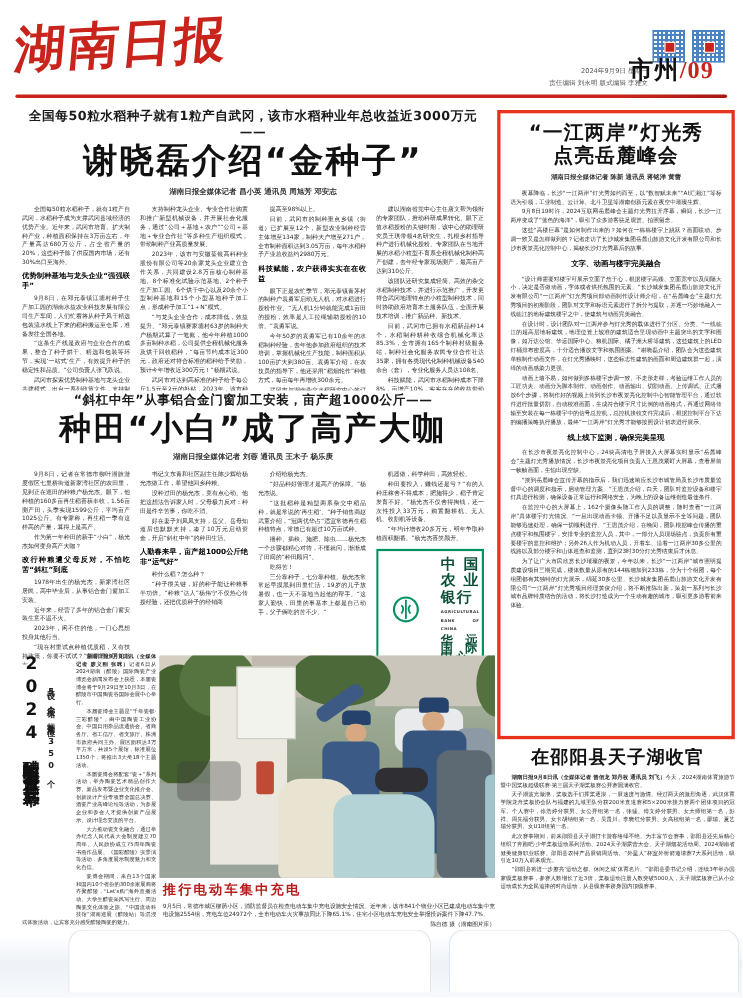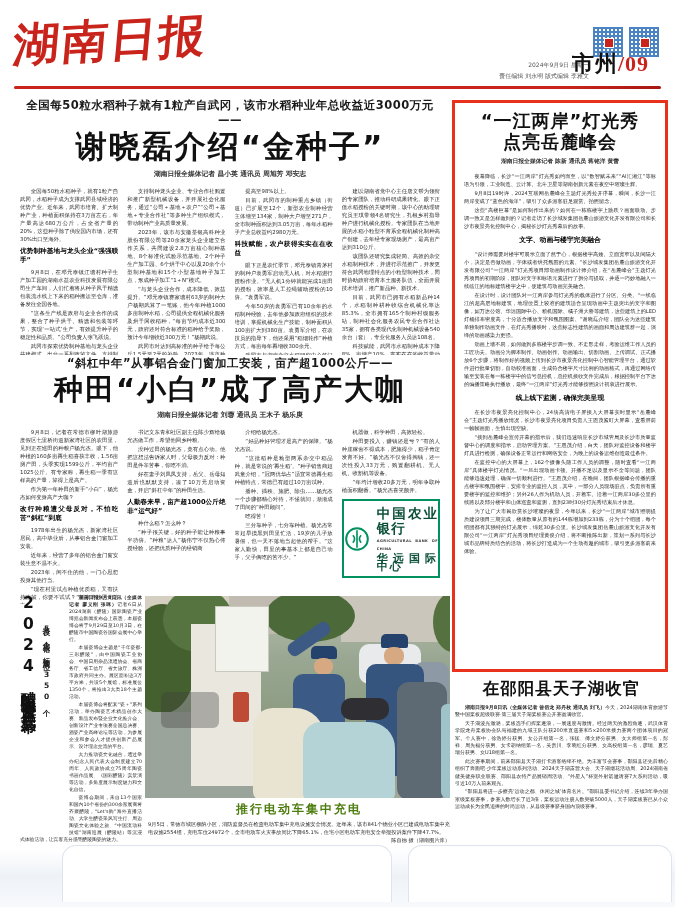--- a/index.html
+++ b/index.html
@@ -32,22 +32,22 @@
   .sub{font-weight:700;font-size:6.6px;line-height:9px;color:#000;margin:4px 0 3px;}
 
   
   .art-rice{position:absolute;left:20px;top:98px;width:420px;}
   .art-rice .bighead{font-size:31px;margin-top:2px;}
   .art-rice .cols{height:168px;}
   .art-farmer{position:absolute;left:20px;top:356px;width:420px;}
   .art-farmer .bighead{font-size:29px;margin-top:2px;}
   .art-farmer .cols{height:176px;}
   .col-stack{display:flex;flex-direction:column;}
-  .bank-ad{margin-top:4px;border:2px solid #00915f;background:#fff;padding:5px 0;
-           display:flex;align-items:center;gap:7px;}
+  .bank-ad{margin-top:4px;border:2px solid #00915f;background:#fff;padding:5px 12px;
+           display:flex;align-items:center;gap:19px;}
   .bank-logo{width:26px;height:26px;flex:none;}
   .bank-name{font-weight:900;font-size:13.5px;color:#0b4f38;letter-spacing:1px;line-height:1.1;}
   .bank-en{font-size:3.6px;letter-spacing:0.4px;color:#333;font-weight:700;margin-top:1px;}
   .bank-branch{font-weight:900;font-size:11px;color:#0b4f38;margin-top:2px;letter-spacing:2px;}
 
   
   .art-light{position:absolute;left:452px;top:100px;width:216px;height:572px;border:3px solid #e8321c;
              background:#fff;box-sizing:border-box;padding:8px 9px;overflow:hidden;}
   .art-light .bighead{font-size:18px;letter-spacing:1px;}
   .art-light .byline{font-size:5.8px;margin-top:5px;}
@@ -67,21 +67,21 @@
              letter-spacing:3px;color:#111;line-height:1;}
   .vert-sub{writing-mode:vertical-lr;text-orientation:upright;font-weight:600;font-size:7.5px;
             letter-spacing:2px;color:#222;padding-top:26px;line-height:1;}
   .art-ceramic .para{margin-bottom:1px;}
 
   
   .photo{position:absolute;left:145px;top:596px;width:305px;height:202px;overflow:hidden;
          background:linear-gradient(180deg,#b9bfae 0%,#9aa893 30%,#8b9a80 62%,#a3a79b 100%);}
   .ph{position:absolute;}
   .caption{position:absolute;left:148px;top:801px;width:302px;}
-  .cap-title{text-align:center;font-weight:800;font-size:12px;letter-spacing:2px;color:#4d7c0f;}
+  .cap-title{font-weight:800;font-size:12px;letter-spacing:2px;color:#b91c1c;}
   .cap-text{margin-top:3px;font-size:5.2px;line-height:7.6px;text-align:justify;color:#2a2a2a;}
   .cap-credit{text-align:right;font-size:5.2px;color:#2a2a2a;margin-top:1px;}
 
   
   .band{position:absolute;left:0;right:0;top:850px;height:57px;
         background:linear-gradient(180deg,#ffffff 0%,#eef2f7 45%,#f7f9fc 100%);}
   .card{position:absolute;top:845px;height:56px;background:#fff;border:1.5px solid #dde4ee;
         border-bottom:none;border-radius:14px 14px 0 0;}
   .card.left{left:62px;width:328px;}
   .card.right{left:408px;width:262px;}

